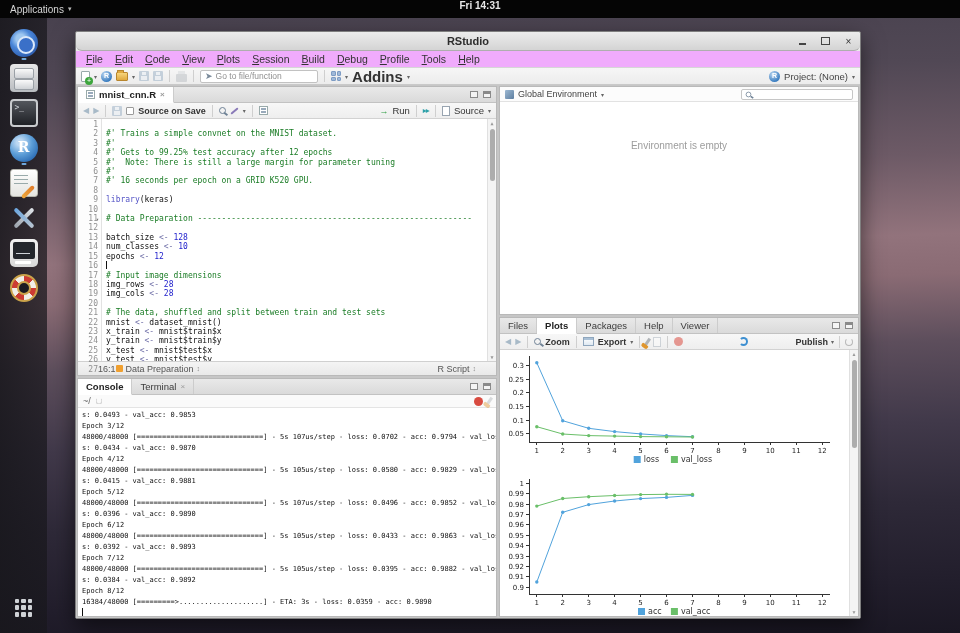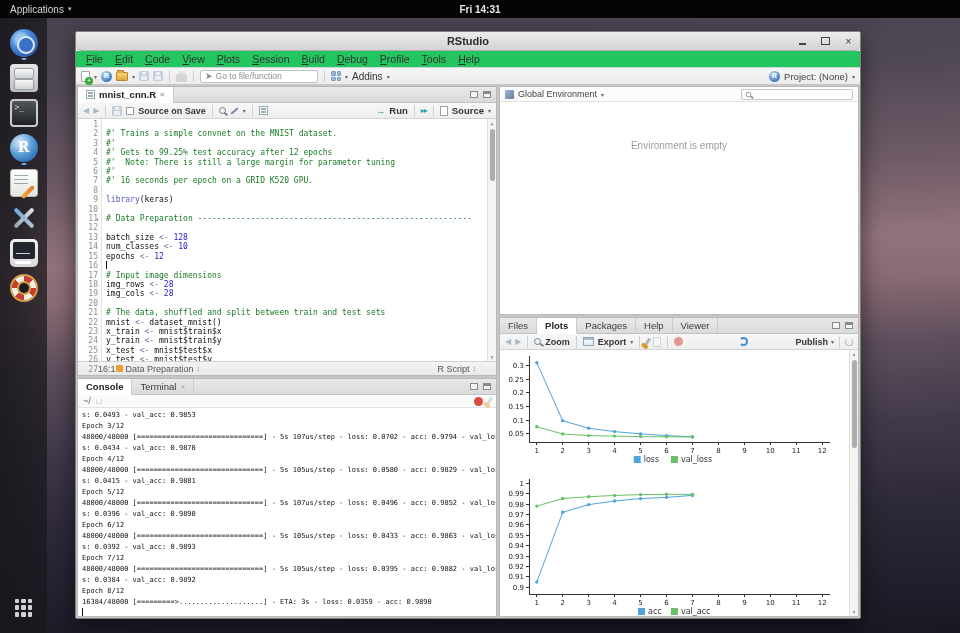--- a/index.html
+++ b/index.html
@@ -8,21 +8,21 @@
   .desktop {
     position:relative; width:960px; height:633px;
     background:
       linear-gradient(178deg,
         #46404d 0%, #514855 14%, #6d5a66 28%, #92737c 40%, #8a6b74 46%,
         #5d4e5c 56%, #41394a 68%, #2e2938 80%, #221e2c 92%, #1a1723 100%);
   }
 
   
   .topbar { position:absolute; top:0; left:0; width:100%; height:18px; background:#050505;
-            display:flex; align-items:center; color:#d6d6d6; font-size:10px; z-index:50; }
+            display:flex; color:#d6d6d6; font-size:10px; z-index:50; }
   .topbar .apps { padding:0 10px; display:flex; align-items:center; gap:4px; height:100%; }
   .topbar .caret { font-size:7px; color:#bbb; }
   .topbar .clock { position:absolute; left:50%; transform:translateX(-50%); font-weight:bold; color:#e8e8e8; }
 
   
   .dock { position:absolute; top:18px; left:0; width:47px; height:615px;
           background:linear-gradient(90deg, rgba(24,23,28,.88), rgba(24,23,28,.72));
           display:flex; flex-direction:column; align-items:center; padding-top:7px; z-index:40; }
   .dock-item { width:34px; height:35px; display:flex; align-items:center; justify-content:center; position:relative; }
   .dock-dot { position:absolute; bottom:0px; left:50%; transform:translateX(-50%); width:5px; height:2px; border-radius:2px; background:#6fa8dc; }
@@ -61,21 +61,21 @@
             background:#eaeaea; border:1px solid #7f7f7f; border-radius:2px;
             box-shadow:0 8px 22px rgba(0,0,0,.55); display:flex; flex-direction:column; z-index:45; }
   .titlebar { height:19px; background:linear-gradient(#ececec,#d4d4d4); border-bottom:1px solid #aeaeae;
               display:flex; align-items:center; position:relative; flex:0 0 19px;border-radius:6px; }
   .title { position:absolute; left:50%; transform:translateX(-50%); font-size:11px; font-weight:bold; color:#2d2d2d; }
   .winctl { position:absolute; right:6px; top:0; height:100%; display:flex; align-items:center; gap:12px; }
   .wc { width:11px; height:11px; display:flex; align-items:center; justify-content:center; color:#333; font-size:10px; }
   .wc-min:after { content:''; width:7px; height:2px; background:#444; margin-top:5px; }
   .wc-max:after { content:''; width:7px; height:6px; border:1.5px solid #444; }
 
-  .menubar { height:17px; background:#22c55e; border-bottom:1px solid #d6d6d6; display:flex; align-items:center; padding-left:4px; flex:0 0 17px; }
+  .menubar { height:17px; background:#f0abfc; border-bottom:1px solid #d6d6d6; display:flex; align-items:center; padding-left:4px; flex:0 0 17px; }
   .menu-item { font-size:10.5px; color:#333; padding:0 6px; height:100%; display:flex; align-items:center; }
   .menu-item u { text-decoration-thickness:1px; text-underline-offset:1px; }
 
   .toolbar { height:17px; background:linear-gradient(#f6f6f6,#ececec); border-bottom:1px solid #c9c9c9;
              display:flex; align-items:center; padding:0 5px; gap:4px; flex:0 0 17px; position:relative; }
   .tsep { width:1px; height:12px; background:#cfcfcf; margin:0 2px; }
   .caret-s { font-size:6px; color:#666; }
   .ic { display:inline-block; position:relative; }
   .ic-newfile { width:9px; height:11px; background:#fff; border:1px solid #9aa; border-radius:1px; }
   .ic-newfile:after { content:'+'; position:absolute; right:-4px; bottom:-4px; width:8px; height:8px; background:#3da63d; color:#fff;
@@ -88,21 +88,21 @@
   .ic-floppy:after { content:''; position:absolute; left:2px; bottom:1px; width:6px; height:4px; background:#e8eef4; }
   .ic-floppy:before { content:''; position:absolute; left:3px; top:1px; width:4px; height:3px; background:#e8eef4; }
   .ic-print { width:11px; height:8px; background:#c2c6ca; border-radius:1px; opacity:.6; margin-top:3px; }
   .ic-print:before { content:''; position:absolute; top:-3px; left:2px; width:7px; height:3px; background:#dadde0; }
   .goto-box { display:flex; align-items:center; gap:3px; background:#fff; border:1px solid #c2c2c2; border-radius:2px; height:13px; width:118px; padding:0 4px; }
   .goto-box input { border:none; outline:none; width:100%; font-size:8.5px; color:#555; font-family:"Liberation Sans",sans-serif; background:transparent; }
   .goto-box input::placeholder { color:#909090; }
   .ic-goarrow { color:#7a8a9a; font-size:9px; line-height:9px; }
   .ic-grid4 { width:10px; height:10px; display:grid; grid-template-columns:1fr 1fr; gap:1px; }
   .ic-grid4 span { background:#9fb8d8; border:1px solid #7d9cc4; border-radius:1px; }
-  .tb-label { font-size:10px; color:#333; font-weight:normal; }
+  .tb-label { font-size:15px; color:#333; font-weight:bold; }
   .toolbar-right { margin-left:auto; display:flex; align-items:center; gap:4px; }
   .proj-label { font-size:9.5px; color:#444; }
 
   
   .workspace { flex:1; display:flex; background:#c6c6c6; padding:1px; gap:2px; min-height:0; }
   .col-left { width:420px; display:flex; flex-direction:column; gap:2px; min-height:0; }
   .col-right { flex:1; display:flex; flex-direction:column; gap:2px; min-height:0; }
   .pane { background:#fff; border:1px solid #b9b9b9; display:flex; flex-direction:column; min-height:0; }
 
   .tabbar { height:16px; background:linear-gradient(#e9e9e9,#dadada); border-bottom:1px solid #c2c2c2;
@@ -110,21 +110,21 @@
   .tab { display:flex; align-items:center; gap:4px; padding:0 8px; font-size:9.5px; color:#3c3c3c; border-right:1px solid #cycyc; }
   .tab { border-right:1px solid #cccccc; }
   .tab.active { background:#fff; font-weight:bold; color:#222; border-bottom:1px solid #fff; margin-bottom:-1px; }
   .tab .close-x { color:#9a9a9a; font-size:8px; }
   .pane-btns { margin-left:auto; display:flex; align-items:center; gap:5px; padding-right:5px; }
   .pb { width:8px; height:7px; border:1px solid #8a8a8a; background:#f4f4f4; }
   .pb.max:before { content:''; display:block; height:2px; background:#8a8a8a; }
 
   .ptool { height:16px; background:linear-gradient(#f7f7f7,#eeeeee); border-bottom:1px solid #d2d2d2;
            display:flex; align-items:center; padding:0 5px; gap:4px; font-size:9px; color:#333; flex:0 0 16px; }
-  .ptool .lbl { font-size:9.5px; color:#333; font-weight:bold; }
+  .ptool .lbl { font-size:9.5px; color:#333; font-weight:normal; }
   .nav-arrow { color:#a8bac8; font-size:8px; }
   .icon-mag { width:7px; height:7px; border:1.5px solid #6f8296; border-radius:50%; position:relative; display:inline-block; }
   .icon-mag:after { content:''; position:absolute; width:4px; height:1.5px; background:#6f8296; right:-3.5px; bottom:-1px; transform:rotate(38deg); }
   .icon-wand { width:9px; height:2px; background:#8a7ab8; transform:rotate(-40deg); border-radius:1px; display:inline-block; }
   .icon-broom { width:3px; height:8px; background:#b0b4b8; position:relative; display:inline-block; transform:rotate(35deg); }
   .icon-broom:after { content:''; position:absolute; bottom:-3px; left:-2px; width:7px; height:4px; background:#e0962e; border-radius:1px 1px 2px 2px; }
   .icon-notebook { width:9px; height:9px; border:1px solid #9aa; background:#fff; display:inline-block; }
   .icon-notebook:before { content:''; display:block; margin:1px; height:1.5px; background:#9ab; box-shadow:0 3px 0 #9ab; }
   .run-arrow { color:#2f9e44; font-weight:bold; font-size:9px; }
   .rerun { color:#2da0a8; font-size:8px; letter-spacing:-1px; }

